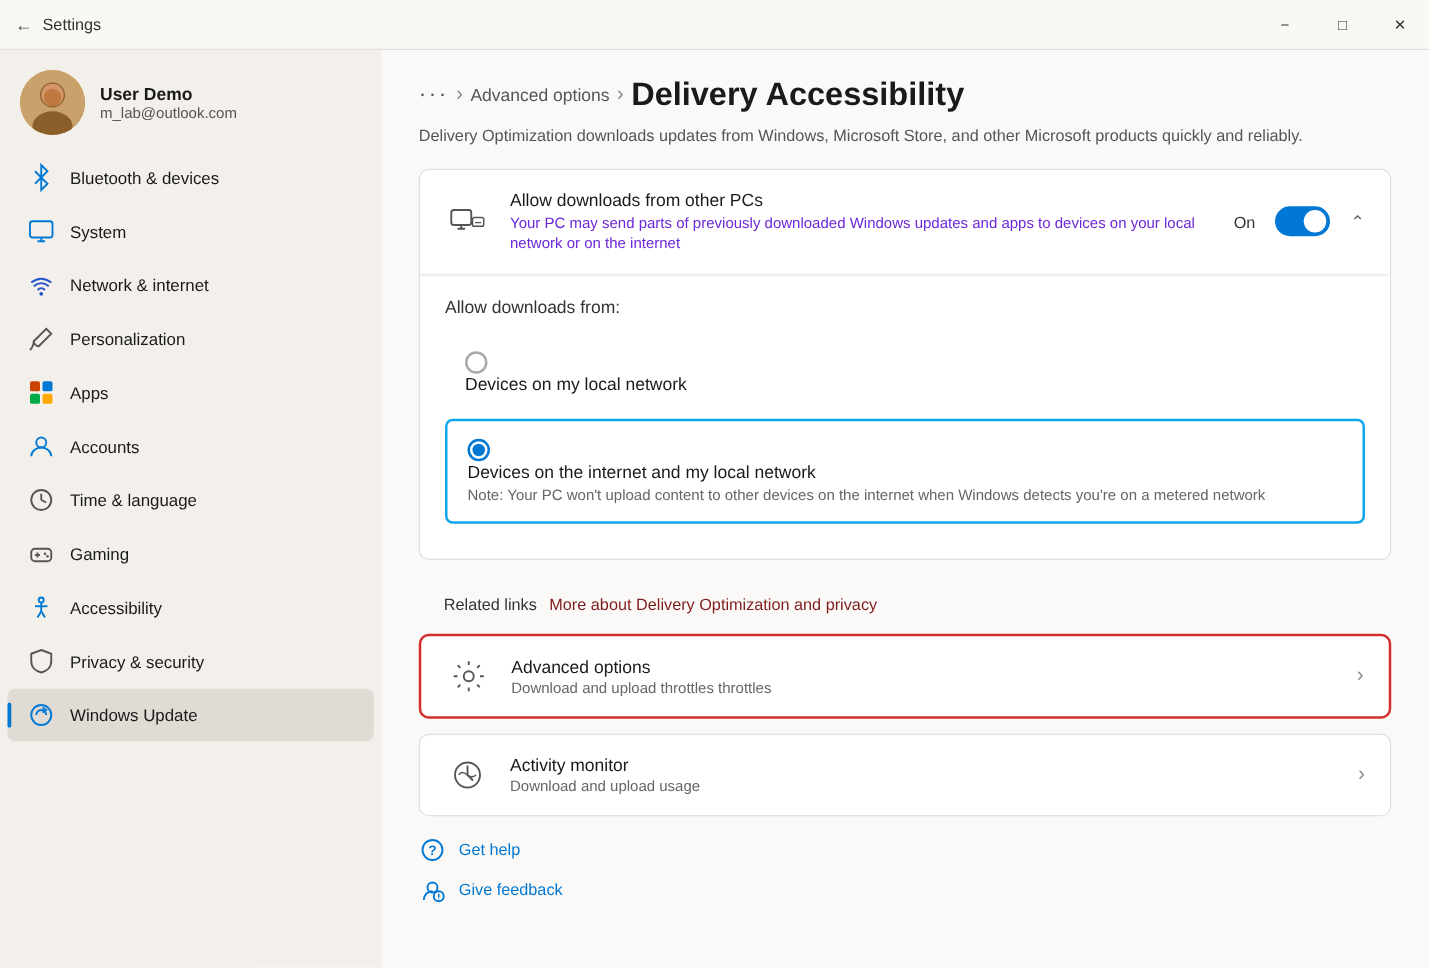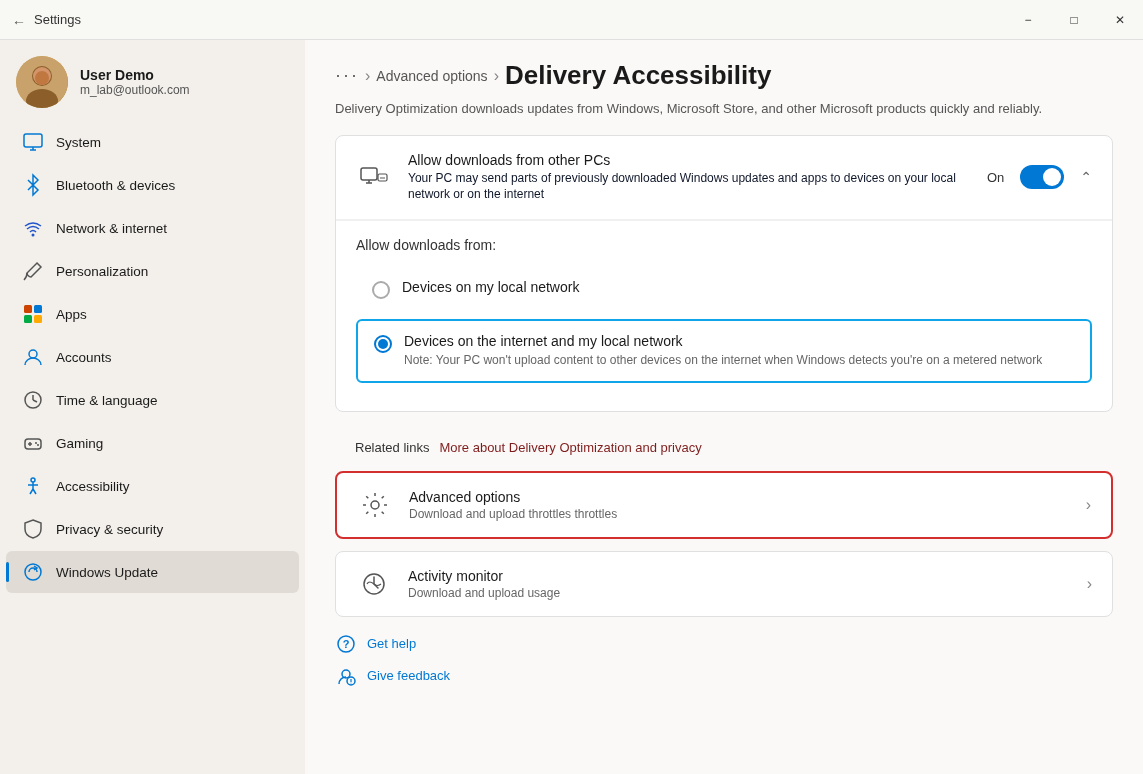--- a/index.html
+++ b/index.html
@@ -207,21 +207,21 @@
     .setting-icon-box {
       width: 36px;
       height: 36px;
       display: flex;
       align-items: center;
       justify-content: center;
       flex-shrink: 0;
     }
     .setting-text { flex: 1; }
     .setting-title { font-size: 14px; font-weight: 500; color: #1a1a1a; }
-    .setting-desc { font-size: 12px; color: #0f172a; line-height: 1.4; margin-top: 2px; }
+    .setting-desc { font-size: 12px; color: #6d28d9; line-height: 1.4; margin-top: 2px; }
 
     
     .toggle {
       width: 44px;
       height: 24px;
       background: #0078d4;
       border-radius: 12px;
       position: relative;
       cursor: pointer;
       flex-shrink: 0;
@@ -262,25 +262,26 @@
     .allow-from-label {
       font-size: 14px;
       color: #333;
       margin-bottom: 14px;
     }
 
     
     .radio-option {
       display: flex;
       align-items: flex-start;
-      gap: 12px;
+      gap: 0;
       padding: 12px 16px;
       border-radius: 6px;
       margin-bottom: 8px;
       cursor: pointer;
+      flex-direction: column;
     }
     .radio-option.highlighted {
       border: 2px solid #0ea5e9;
       border-radius: 6px;
     }
     .radio-circle {
       width: 18px;
       height: 18px;
       border-radius: 50%;
       border: 2px solid #aaa;
@@ -397,36 +398,36 @@
         <div class="user-name">User Demo</div>
         <div class="user-email">m_lab@outlook.com</div>
       </div>
     </div>
 
 
     <nav>
 
       <div class="nav-item">
         <span class="nav-icon">
+          <svg width="18" height="20" viewBox="0 0 18 20" fill="none">
+            <polyline points="4,5 14,15 9,20 9,0 14,5 4,15" stroke="#0078d4" stroke-width="1.5" fill="none"></polyline>
+          </svg>
+        </span>
+        <span class="nav-label">Bluetooth &amp; devices</span>
+      </div>
+
+      <div class="nav-item">
+        <span class="nav-icon">
           <svg width="20" height="20" viewBox="0 0 20 20" fill="none">
             <rect x="1" y="2" width="18" height="13" rx="2" stroke="#0078d4" stroke-width="1.5" fill="none"></rect>
             <line x1="7" y1="18" x2="13" y2="18" stroke="#0078d4" stroke-width="1.5"></line>
             <line x1="10" y1="15" x2="10" y2="18" stroke="#0078d4" stroke-width="1.5"></line>
           </svg>
         </span>
         <span class="nav-label">System</span>
-      </div>
-
-      <div class="nav-item">
-        <span class="nav-icon">
-          <svg width="18" height="20" viewBox="0 0 18 20" fill="none">
-            <polyline points="4,5 14,15 9,20 9,0 14,5 4,15" stroke="#0078d4" stroke-width="1.5" fill="none"></polyline>
-          </svg>
-        </span>
-        <span class="nav-label">Bluetooth &amp; devices</span>
       </div>
 
       <div class="nav-item">
         <span class="nav-icon">
           <svg width="20" height="20" viewBox="0 0 20 20" fill="none">
             <path d="M2 8 Q10 2 18 8" stroke="#2255cc" stroke-width="1.5" fill="none"></path>
             <path d="M4 11 Q10 6 16 11" stroke="#2255cc" stroke-width="1.5" fill="none"></path>
             <path d="M7 14 Q10 11 13 14" stroke="#2255cc" stroke-width="1.5" fill="none"></path>
             <circle cx="10" cy="17" r="1.5" fill="#2255cc"></circle>
           </svg>

